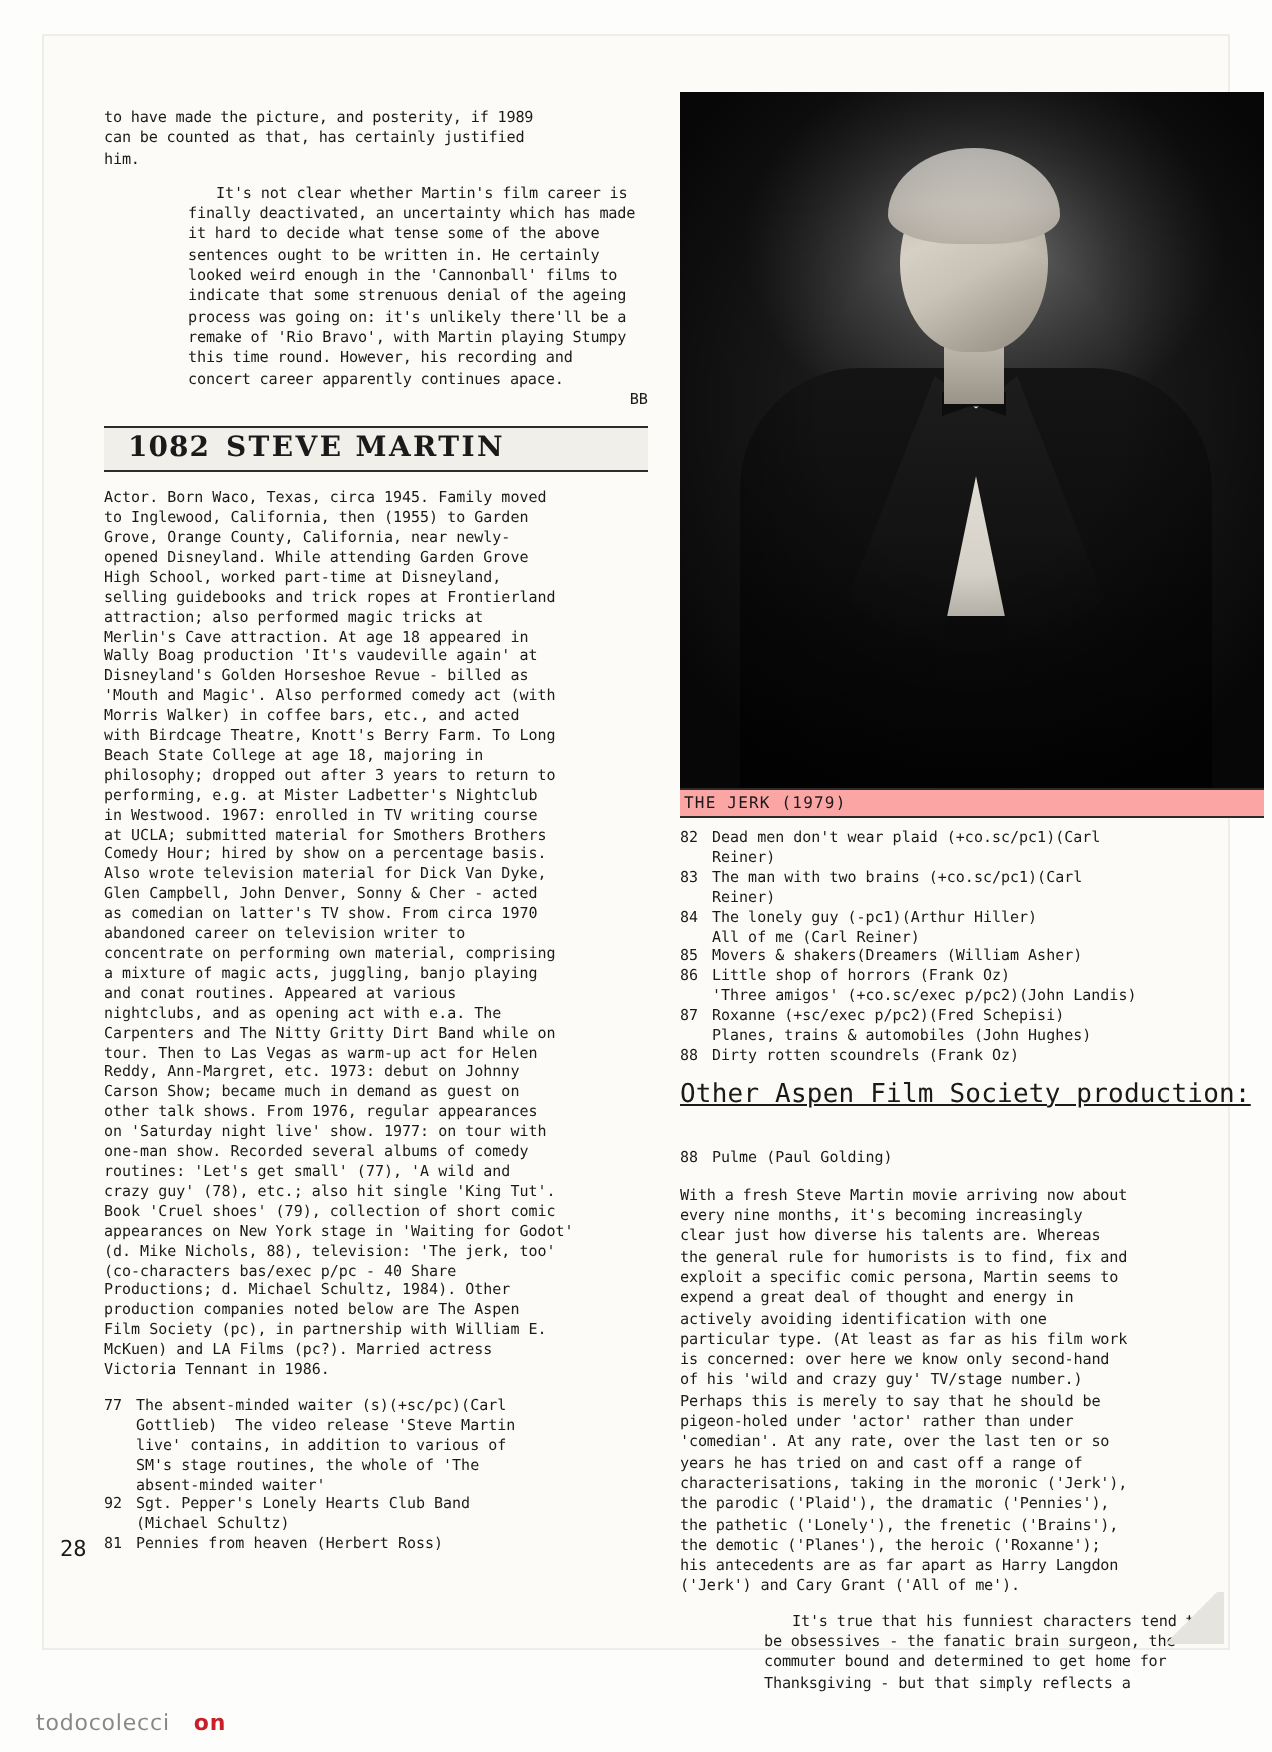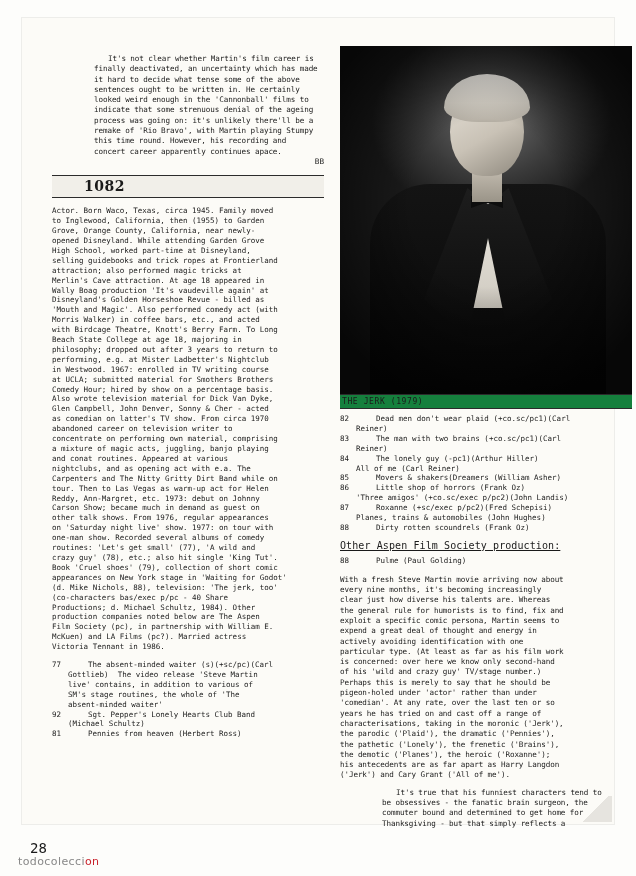--- a/index.html
+++ b/index.html
@@ -69,21 +69,21 @@
     display: flex;
     align-items: baseline;
     gap: 8px;
     background: #f1efe9;
   }
   .title-num {
     font-family: "DejaVu Serif", "Liberation Serif", serif;
     font-size: 14px;
     font-weight: bold;
     letter-spacing: 0.5px;
-    padding-left: 32px;
+    padding-left: 12px;
   }
   .title-name {
     font-family: "DejaVu Serif", "Liberation Serif", serif;
     font-size: 14px;
     font-weight: bold;
     letter-spacing: 1.2px;
   }
   .bio {
     font-size: 7.5px;
     line-height: 9.9px;
@@ -99,28 +99,28 @@
   ul.filmo li {
     font-size: 7.5px;
     line-height: 9.9px;
     padding-left: 16px;
     text-indent: -16px;
     margin-bottom: 0px;
     white-space: pre-wrap;
   }
   ul.filmo li .yr {
     display: inline-block;
-    width: 36px;
+    width: 16px;
     text-indent: 0;
   }
   .page-num {
     position: absolute;
     left: 30px;
-    top: 840px;
-    font-size: 14px;
+    top: 768px;
+    font-size: 11px;
     font-family: "DejaVu Sans Mono", monospace;
   }
   .photo {
     width: 292px;
     height: 348px;
     background: #1c1c1c;
     position: relative;
     overflow: hidden;
   }
   .photo .bg {
@@ -206,69 +206,73 @@
     inset: 0;
     background: radial-gradient(ellipse 190px 210px at 50% 45%, rgba(0,0,0,0) 40%, rgba(0,0,0,0.75) 100%);
   }
   .caption {
     border-top: 1px solid #2b2b2b;
     border-bottom: 1px solid #2b2b2b;
     font-size: 8px;
     padding: 2px 0 2px 2px;
     letter-spacing: 0.6px;
     margin-bottom: 5px;
-    background: #15803d;
+    background: #fca5a5;
   }
   .sub-head {
-    font-size: 10px;
+    font-size: 13px;
     text-decoration: underline;
-    margin: 7px 0 5px 0;
+    margin: 7px 0 19px 0;
     letter-spacing: 0.1px;
   }
   .watermark {
     position: absolute;
     left: 18px;
     bottom: 8px;
     font-family: "DejaVu Sans", sans-serif;
     font-size: 11px;
     color: #9a9a9a;
     letter-spacing: 0.4px;
   }
   .watermark .tc { color: #888; margin-top: 44px; }
-  .watermark .red { color: #c8202a; font-weight: normal; }
+  .watermark .red { color: #c8202a; font-weight: bold; margin-left: 12px; }
   .corner {
     position: absolute;
     right: 2px;
     bottom: 2px;
     width: 40px;
     height: 26px;
     background: linear-gradient(135deg, rgba(0,0,0,0) 55%, #e6e4df 56%);
   }
 </style>
 </head>
 <body>
 
 <div class="page">
   <div class="scan">
 
     <div class="col-left">
+      <p class="body">to have made the picture, and posterity, if 1989
+can be counted as that, has certainly justified
+him.</p>
       <p class="body indent">It's not clear whether Martin's film career is
 finally deactivated, an uncertainty which has made
 it hard to decide what tense some of the above
 sentences ought to be written in. He certainly
 looked weird enough in the 'Cannonball' films to
 indicate that some strenuous denial of the ageing
 process was going on: it's unlikely there'll be a
 remake of 'Rio Bravo', with Martin playing Stumpy
 this time round. However, his recording and
 concert career apparently continues apace.</p>
       <div class="byline">BB</div>
 
       <div class="title-bar">
         <span class="title-num">1082</span>
+        <span class="title-name">STEVE MARTIN</span>
       </div>
 
       <div class="bio">Actor. Born Waco, Texas, circa 1945. Family moved
 to Inglewood, California, then (1955) to Garden
 Grove, Orange County, California, near newly-
 opened Disneyland. While attending Garden Grove
 High School, worked part-time at Disneyland,
 selling guidebooks and trick ropes at Frontierland
 attraction; also performed magic tricks at
 Merlin's Cave attraction. At age 18 appeared in

